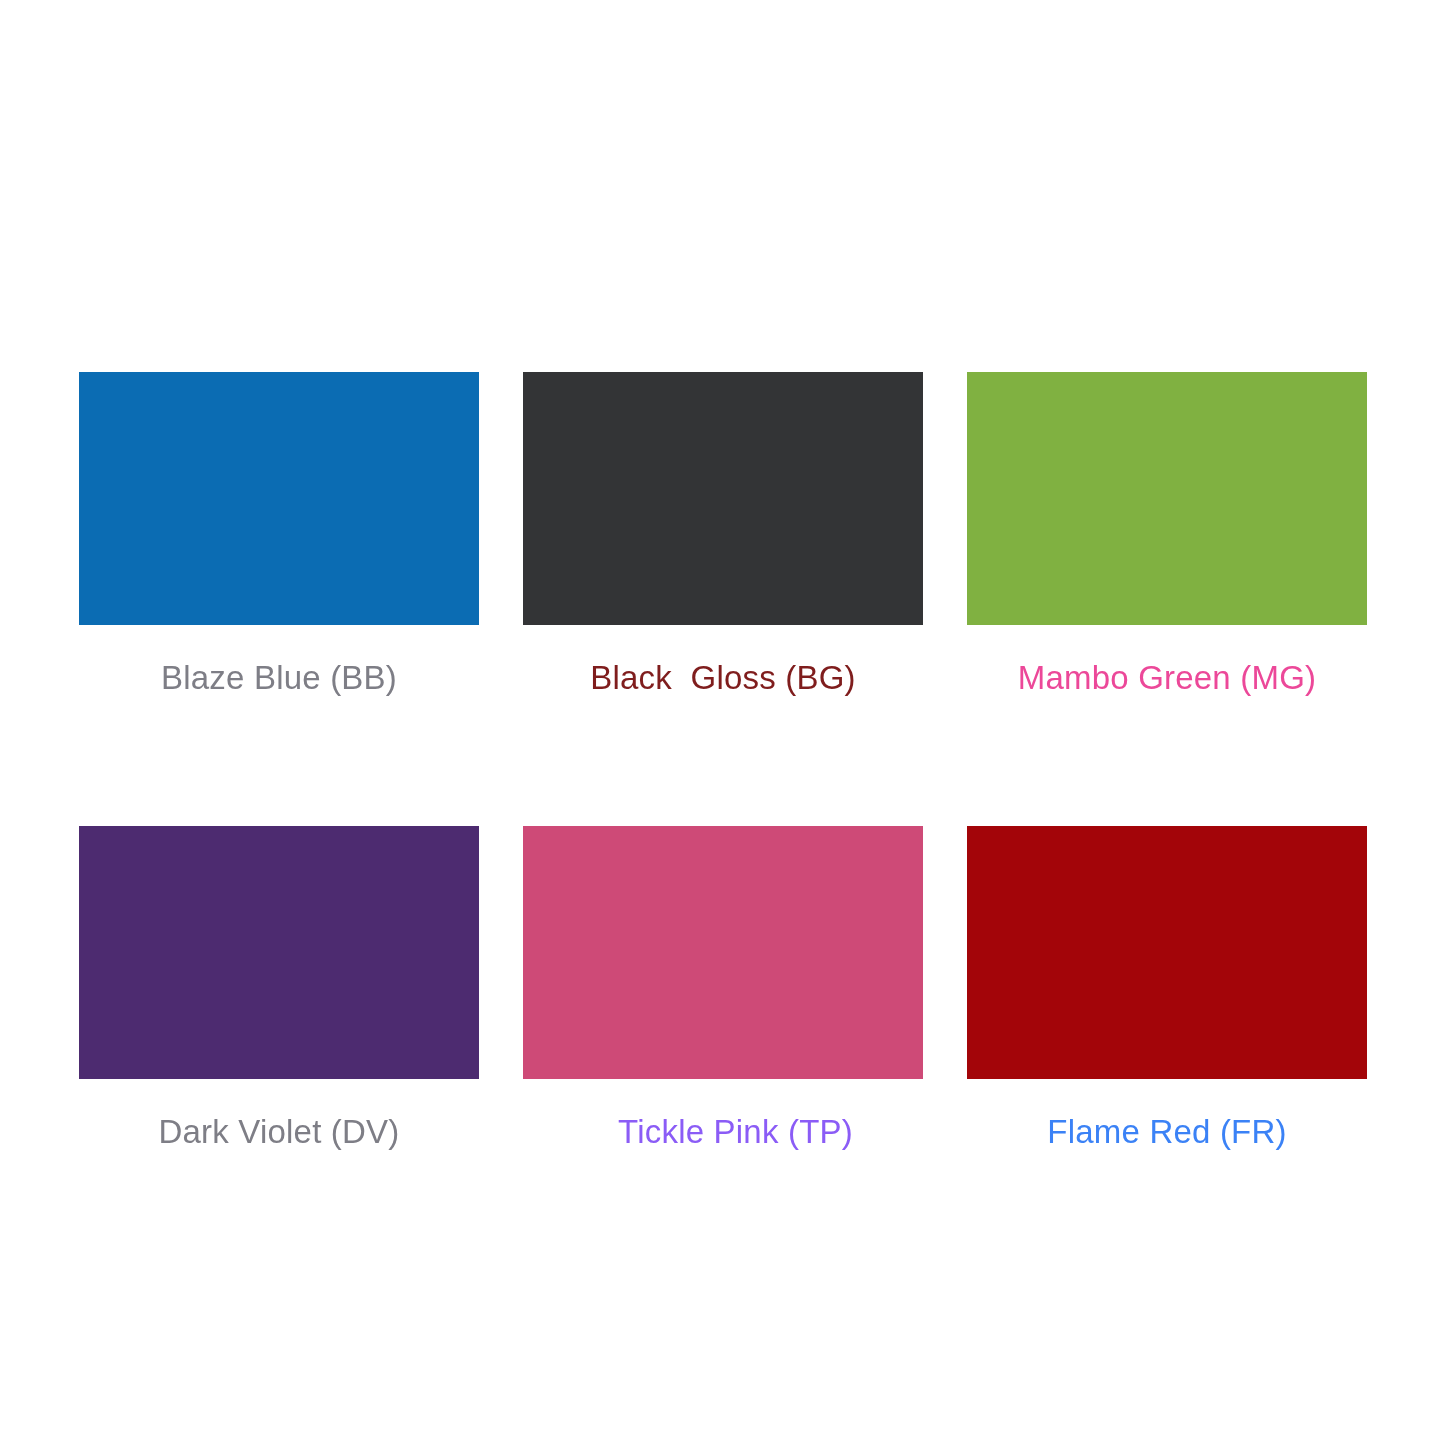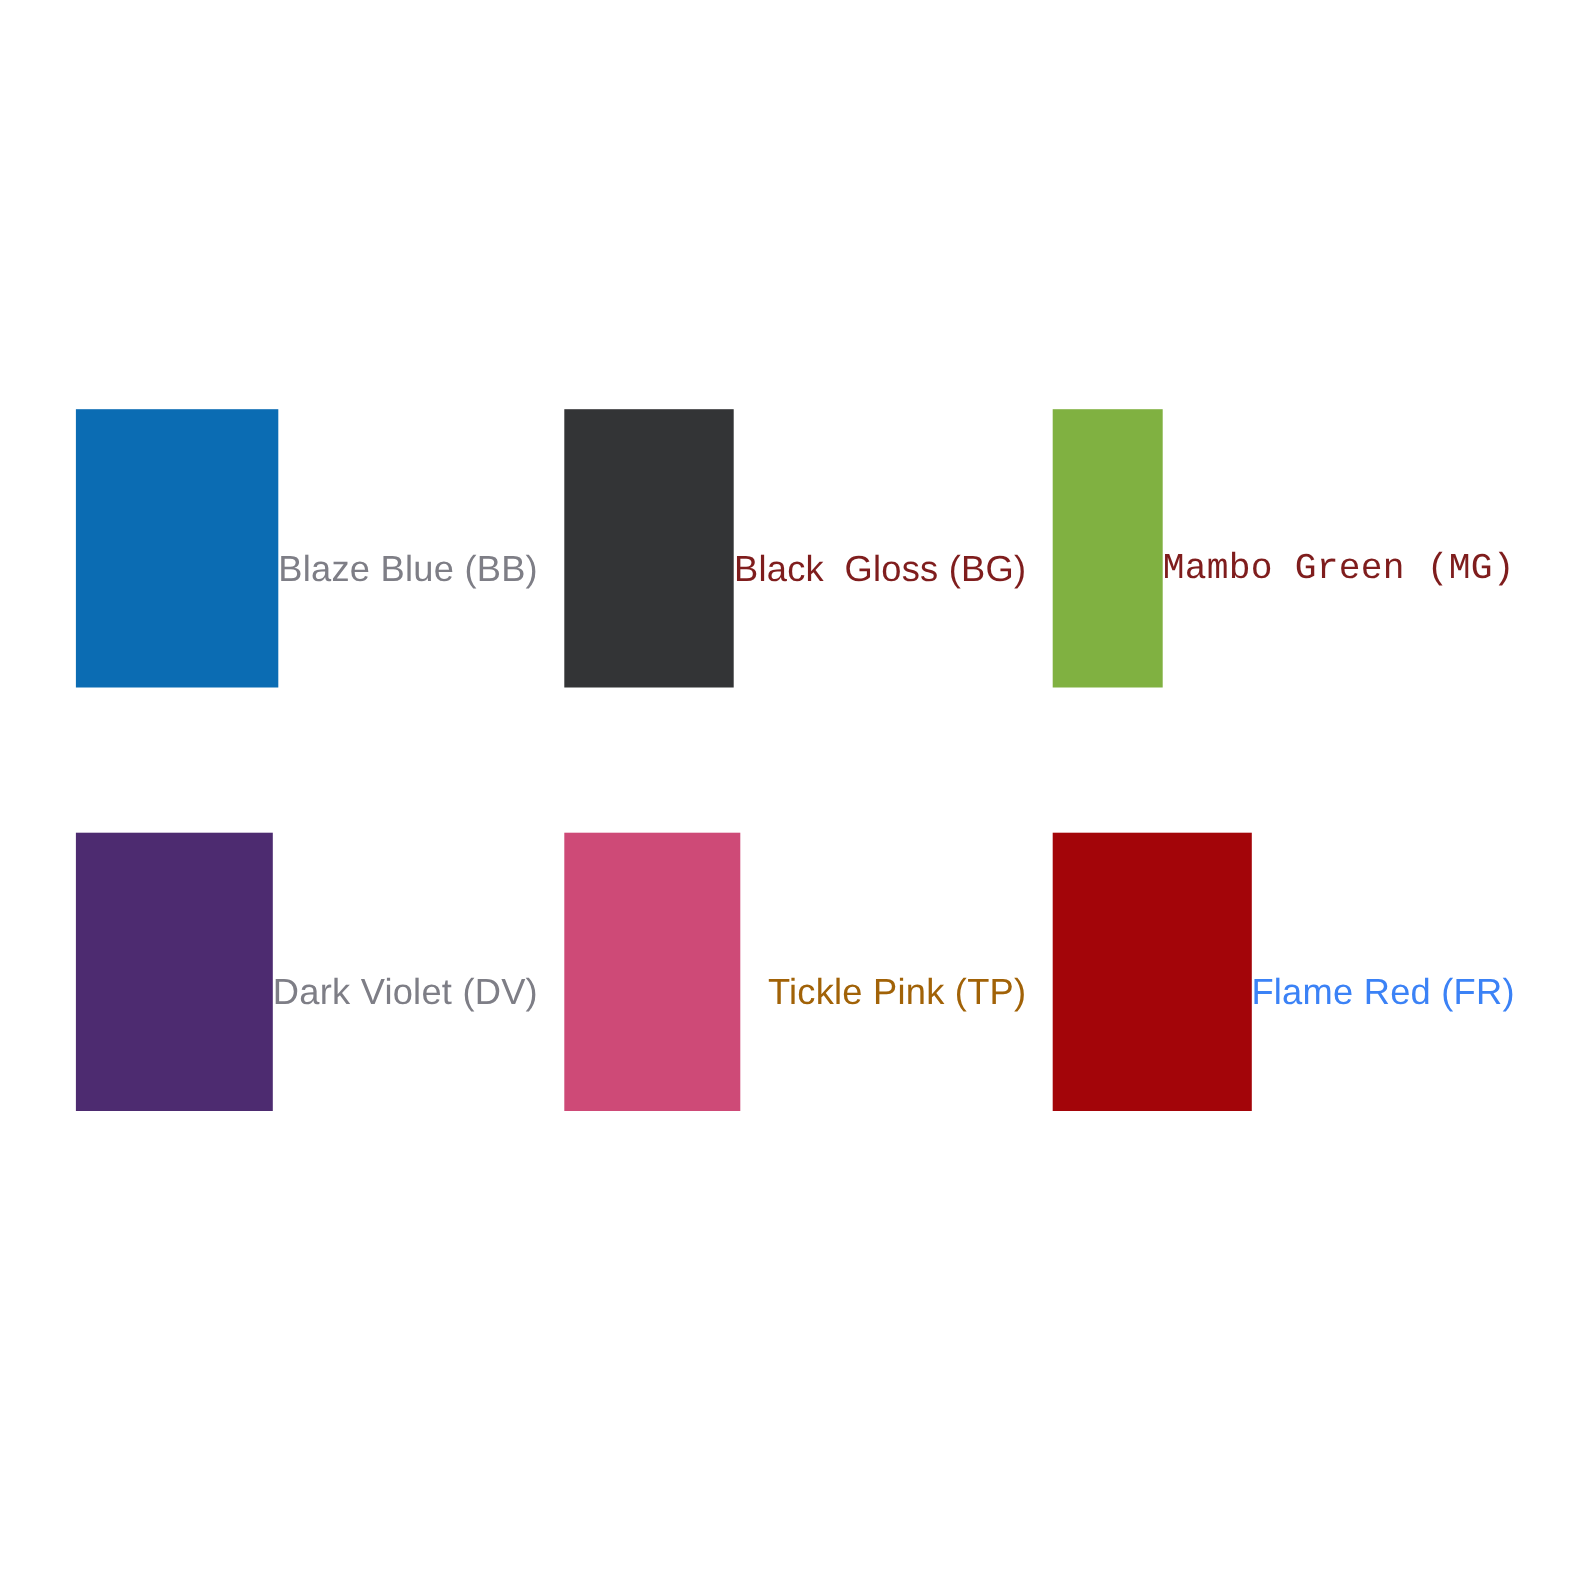--- a/index.html
+++ b/index.html
@@ -32,21 +32,21 @@
     display: grid;
     grid-template-columns: 400px 400px 400px;
     grid-template-rows: auto auto;
     column-gap: 44px;
     row-gap: 132px;
   }
 
   .swatch-cell {
     width: 420px;
     display: flex;
-    flex-direction: row;
+    flex-direction: column;
     align-items: center;
   }
 
   .swatch-chip {
     width: 400px;
     height: 253px;
     display: block;
     box-sizing: border-box;
   }
 
@@ -72,31 +72,31 @@
       <div class="swatch-label" style="color: rgb(126, 126, 134);">Blaze Blue (BB)</div>
     </div>
 
     <div class="swatch-cell">
       <div class="swatch-chip" style="background-color: rgb(51, 52, 54);"></div>
       <div class="swatch-label" style="color: #7f1d1d;">Black  Gloss (BG)</div>
     </div>
 
     <div class="swatch-cell">
       <div class="swatch-chip" style="background-color: rgb(128, 177, 65);"></div>
-      <div class="swatch-label" style="color: #7f1d1d; font-family: Liberation Mono, monospace;">Mambo Green (MG)</div>
+      <div class="swatch-label" style="color: #ec4899;">Mambo Green (MG)</div>
     </div>
 
     <div class="swatch-cell">
       <div class="swatch-chip" style="background-color: rgb(77, 43, 112);"></div>
       <div class="swatch-label" style="color: rgb(126, 126, 134);">Dark Violet (DV)</div>
     </div>
 
     <div class="swatch-cell">
       <div class="swatch-chip" style="background-color: rgb(206, 74, 119);"></div>
-      <div class="swatch-label" style="color: #a16207; margin-left: 25px;">Tickle Pink (TP)</div>
+      <div class="swatch-label" style="color: #8b5cf6; margin-left: 25px;">Tickle Pink (TP)</div>
     </div>
 
     <div class="swatch-cell">
       <div class="swatch-chip" style="background-color: rgb(163, 5, 9);"></div>
       <div class="swatch-label" style="color: #3b82f6;">Flame Red (FR)</div>
     </div>
 
   </div>
 </div>
 

